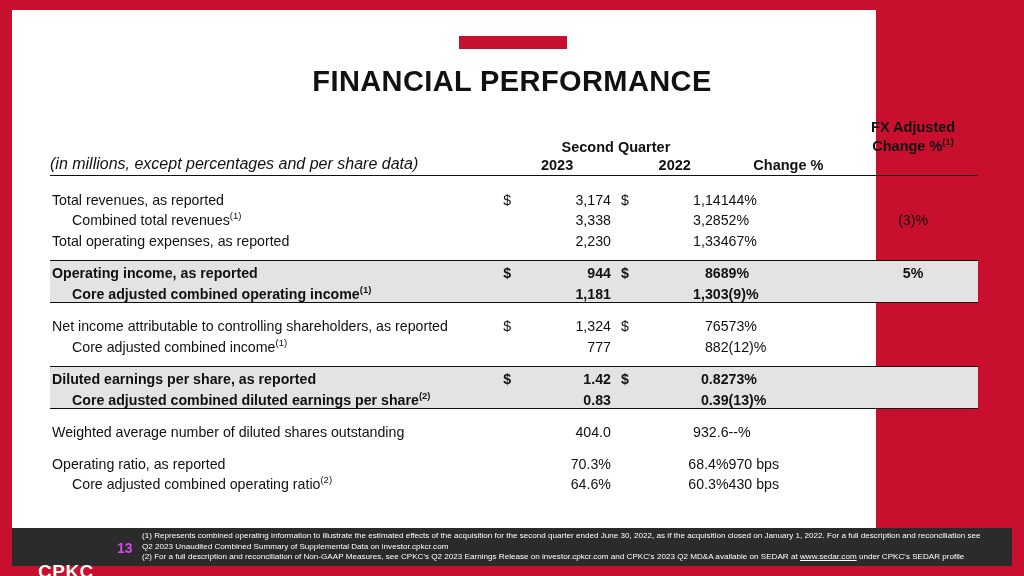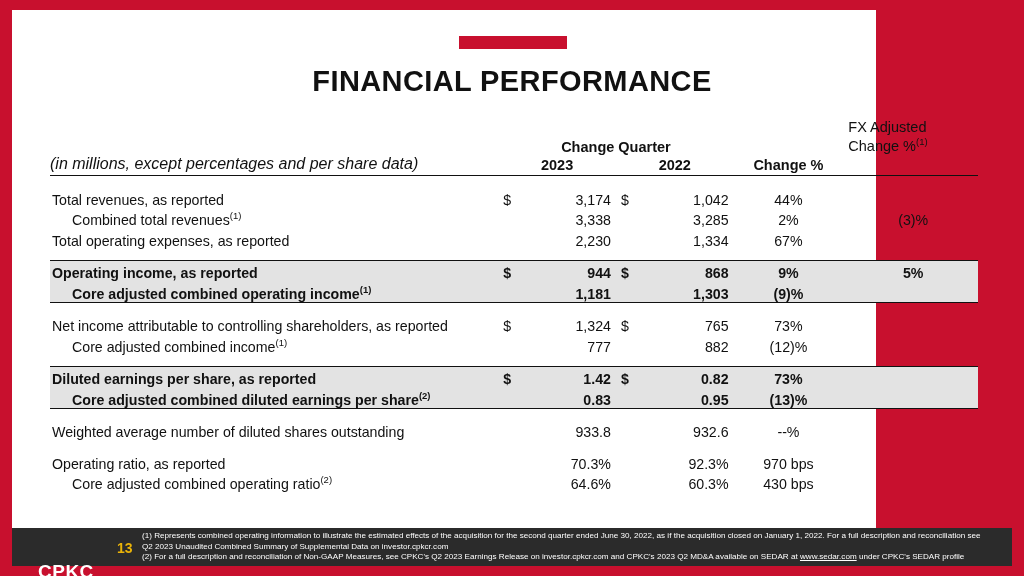--- a/index.html
+++ b/index.html
@@ -63,22 +63,22 @@
   .col-chg   { width: 120px; }
   .col-fx    { width: 130px; }
 
   .hdr-second {
     text-align: center;
     font-weight: bold;
     font-size: 14.5px;
     padding-bottom: 2px;
   }
   .hdr-fx {
-    text-align: left;
-    font-weight: normal;
+    text-align: center;
+    font-weight: bold;
     font-size: 14.5px;
     line-height: 1.25;
     padding-bottom: 2px;
   }
   .hdr-year {
     text-align: center;
     font-weight: bold;
     font-size: 14.5px;
     padding-bottom: 4px;
   }
@@ -100,21 +100,21 @@
     line-height: 0;
   }
   tr.data td {
     height: 20.5px;
     font-size: 14.2px;
   }
   tr.data td.label { padding-left: 2px; }
   tr.data td.indent { padding-left: 22px; }
   td.cur { text-align: left; padding-left: 4px; }
   td.num { text-align: right; padding-right: 8px; }
-  td.chg { text-align: center; }
+  td.chg { }
   td.fx  { text-align: center; }
   tr.shaded td {
     background: #e3e3e3;
     font-weight: bold;
   }
   tr.shaded-top td { border-top: 1.5px solid #111111; }
   tr.shaded-bot td { border-bottom: 1.5px solid #111111; }
   .sp td { height: 11px; font-size: 0; line-height: 0; }
   sup { font-size: 9.5px; vertical-align: super; }
 
@@ -135,21 +135,21 @@
     color: #ffffff;
     letter-spacing: 0.5px;
     margin-top: 24px;
   }
   .pagenum {
     position: absolute;
     left: 105px;
     top: 12px;
     font-size: 14px;
     font-weight: bold;
-    color: #eab308;
+    color: #d946ef;
   }
   .foot-notes {
     position: absolute;
     left: 130px;
     top: 3px;
     width: 850px;
     color: #ffffff;
     font-size: 8.1px;
     line-height: 1.32;
   }
@@ -172,21 +172,21 @@
         <col class="col-num">
         <col class="col-gap">
         <col class="col-cur">
         <col class="col-num">
         <col class="col-chg">
         <col class="col-fx">
       </colgroup>
       <tbody>
         <tr>
           <td></td>
-          <td colspan="5" class="hdr-second">Change Quarter</td>
+          <td colspan="5" class="hdr-second">Second Quarter</td>
           <td></td>
           <td class="hdr-fx">
             <span>FX Adjusted</span><br>
             <span>Change %</span><sup>(1)</sup>
           </td>
         </tr>
         <tr>
           <td class="caption">(in millions, except percentages and per share data)</td>
           <td colspan="2" class="hdr-year">2023</td>
           <td></td>
@@ -201,21 +201,21 @@
         <tr class="sp">
             <td colspan="8"></td>
           </tr>
 
         <tr class="data">
           <td class="label"><span>Total revenues, as reported</span></td>
           <td class="cur">$</td>
           <td class="num">3,174</td>
           <td></td>
           <td class="cur">$</td>
-          <td class="num">1,042</td>
+          <td class="num">1,141</td>
           <td class="chg">44%</td>
           <td class="fx"></td>
         </tr>
 
         <tr class="data">
           <td class="label indent"><span>Combined total revenues</span><sup>(1)</sup></td>
           <td class="cur"></td>
           <td class="num">3,338</td>
           <td></td>
           <td class="cur"></td>
@@ -302,51 +302,51 @@
           <td class="chg">73%</td>
           <td class="fx"></td>
         </tr>
 
         <tr class="data shaded shaded-bot">
           <td class="label indent"><span>Core adjusted combined diluted earnings per share</span><sup>(2)</sup></td>
           <td class="cur"></td>
           <td class="num">0.83</td>
           <td></td>
           <td class="cur"></td>
-          <td class="num">0.95</td>
+          <td class="num">0.39</td>
           <td class="chg">(13)%</td>
           <td class="fx"></td>
         </tr>
 
         <tr class="sp">
             <td colspan="8"></td>
           </tr>
 
         <tr class="data">
           <td class="label"><span>Weighted average number of diluted shares outstanding</span></td>
           <td class="cur"></td>
-          <td class="num">933.8</td>
+          <td class="num">404.0</td>
           <td></td>
           <td class="cur"></td>
           <td class="num">932.6</td>
           <td class="chg">--%</td>
           <td class="fx"></td>
         </tr>
 
         <tr class="sp">
             <td colspan="8"></td>
           </tr>
 
         <tr class="data">
           <td class="label"><span>Operating ratio, as reported</span></td>
           <td class="cur"></td>
           <td class="num">70.3%</td>
           <td></td>
           <td class="cur"></td>
-          <td class="num">92.3%</td>
+          <td class="num">68.4%</td>
           <td class="chg">970 bps</td>
           <td class="fx"></td>
         </tr>
 
         <tr class="data">
           <td class="label indent"><span>Core adjusted combined operating ratio</span><sup>(2)</sup></td>
           <td class="cur"></td>
           <td class="num">64.6%</td>
           <td></td>
           <td class="cur"></td>

